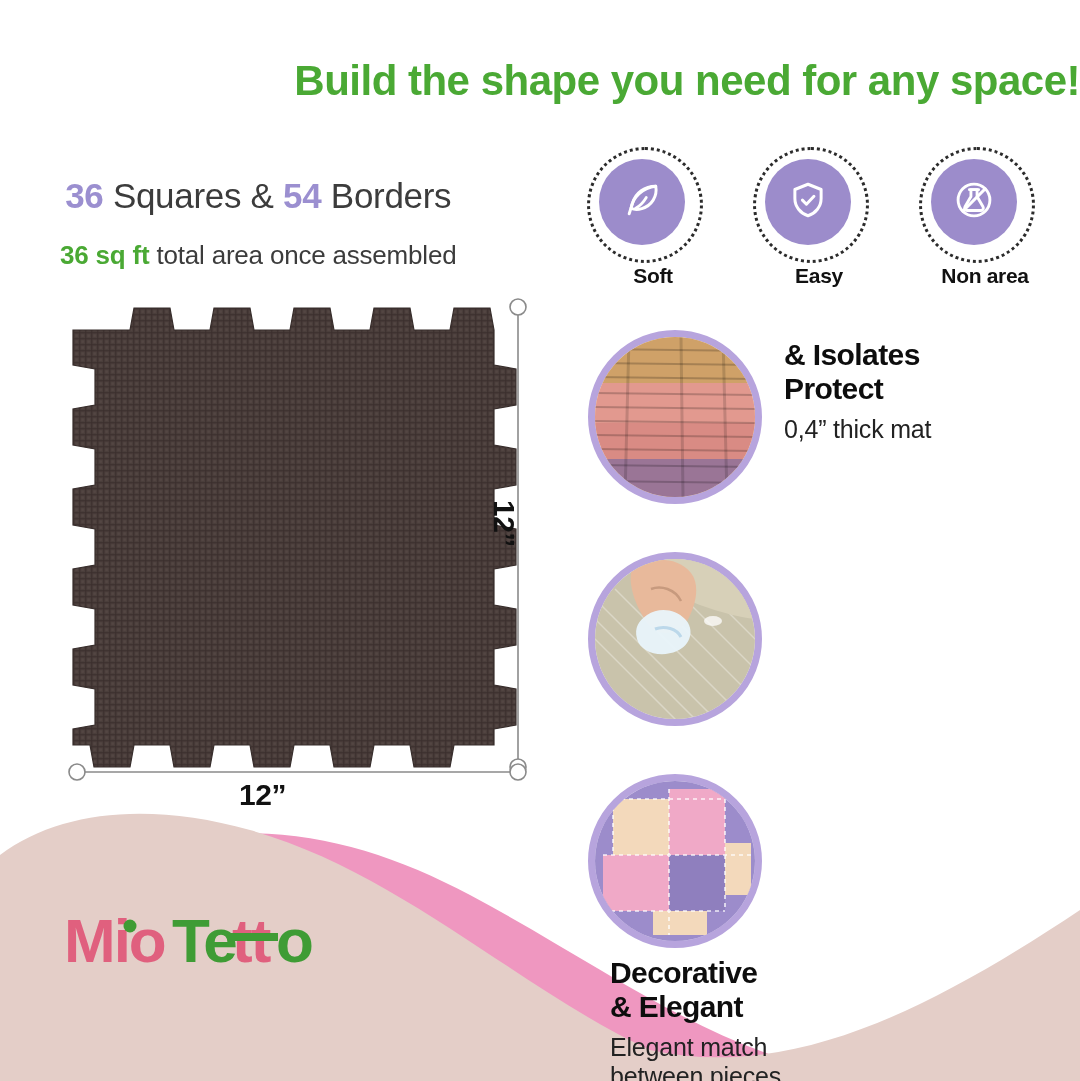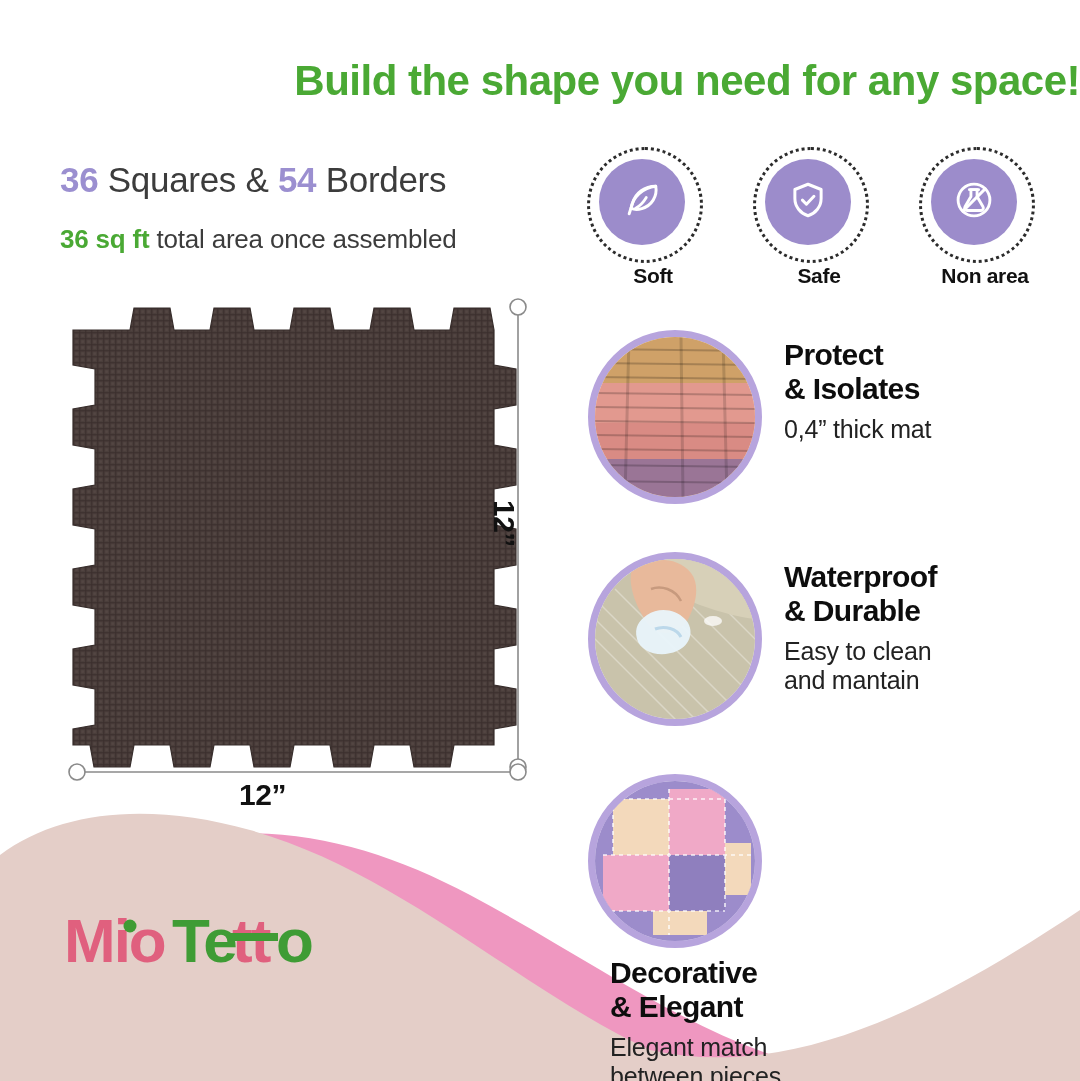--- a/index.html
+++ b/index.html
@@ -20,21 +20,21 @@
   .headline{
     position:absolute;left:0;top:58px;width:1080px;
     text-align:right;
     font-size:42px;font-weight:bold;
     letter-spacing:-0.5px;
     line-height:1.1;
     z-index:5;
   }
 
   
-  .counts{position:absolute;left:60px;top:160px;z-index:5;}
+  .counts{position:absolute;left:60px;top:176px;z-index:5;text-align:center;}
   .counts-line1{font-size:35px;color:#3c3c3c;letter-spacing:-0.3px;white-space:nowrap;}
   .counts-line1 .num{font-weight:bold;}
   .counts-line2{font-size:26px;color:#3c3c3c;margin-top:24px;letter-spacing:-0.2px;white-space:nowrap;}
   .counts-line2 .sqft{font-weight:bold;}
 
   
   .badges{
     position:absolute;left:578px;top:152px;width:460px;
     display:flex;justify-content:space-between;align-items:flex-start;
     z-index:5;
@@ -144,21 +144,21 @@
         <div class="badge-dots"></div>
         <div class="badge-circle" style="background: rgb(156, 140, 203);">
           <span>
             <svg width="42" height="42" viewBox="0 0 24 24" fill="none" stroke="#ffffff" stroke-width="1.7" stroke-linecap="round" stroke-linejoin="round">
               <path d="M12 3l7.5 3v5.2c0 4.6-3.1 8.4-7.5 9.8-4.4-1.4-7.5-5.2-7.5-9.8V6z"></path>
               <path d="M8.8 12.1l2.3 2.3 4.3-4.5"></path>
             </svg>
           </span>
         </div>
       </div>
-      <div class="badge-label">Safe</div>
+      <div class="badge-label">Easy</div>
     </div>
 
     <div class="badge">
       <div class="badge-ring">
         <div class="badge-dots"></div>
         <div class="badge-circle" style="background: rgb(156, 140, 203);">
           <span>
             <svg width="46" height="46" viewBox="0 0 24 24" fill="none" stroke="#ffffff" stroke-width="1.5" stroke-linecap="round" stroke-linejoin="round">
               <circle cx="12" cy="12" r="8.3"></circle>
               <line x1="6.2" y1="17.8" x2="17.8" y2="6.2"></line>
@@ -250,22 +250,22 @@
           </g>
           <g stroke="#00000026" stroke-width="3">
             <line x1="34" y1="0" x2="30" y2="160"></line>
             <line x1="86" y1="0" x2="88" y2="160"></line>
             <line x1="128" y1="0" x2="132" y2="160"></line>
           </g>
         </svg>
       </div>
       <div class="feat-text">
         <div class="feat-title">
+          <div>&amp; Isolates</div>
           <div>Protect</div>
-          <div>&amp; Isolates</div>
         </div>
         <div class="feat-sub"><span class="strong">0,4”</span><span> thick mat</span></div>
       </div>
     </div>
 
     <div class="feature">
       <div class="feat-photo">
         <svg width="160" height="160" viewBox="0 0 160 160">
           <rect width="160" height="160" fill="#c9c3ab"></rect>
           <g stroke="#ffffff55" stroke-width="1.5">
@@ -278,30 +278,20 @@
             <line x1="80" y1="0" x2="240" y2="160"></line>
           </g>
           <path d="M20,0 L160,0 L160,60 C120,55 70,35 40,10 Z" fill="#d7d0b8"></path>
           <path d="M38,8 C52,0 80,-5 96,14 C106,27 100,48 92,62 C84,74 66,78 56,68 C44,56 30,24 38,8 Z" fill="#e8b99b"></path>
           <path d="M56,30 C66,26 80,30 86,42" stroke="#c79a7e" stroke-width="2.5" fill="none"></path>
           <path d="M52,56 C64,48 80,50 90,60 C100,70 96,86 82,92 C66,99 46,94 42,80 C39,68 44,62 52,56 Z" fill="#e9f4fb" opacity="0.95"></path>
           <path d="M60,70 C70,66 82,70 86,78" stroke="#bcd8ea" stroke-width="3" fill="none"></path>
           <ellipse cx="118" cy="62" rx="9" ry="5" fill="#ffffff" opacity="0.75"></ellipse>
         </svg>
       </div>
-      <div class="feat-text">
-        <div class="feat-title">
-          <div>Waterproof</div>
-          <div>&amp; Durable</div>
-        </div>
-        <div class="feat-sub">
-          <div>Easy to clean</div>
-          <div>and mantain</div>
-        </div>
-      </div>
     </div>
 
     <div class="feature">
       <div class="feat-photo">
         <svg width="160" height="160" viewBox="0 0 160 160">
           <rect width="160" height="160" fill="#9c8ccb"></rect>
           <rect x="18" y="18" width="56" height="56" fill="#f3d9bb"></rect>
           <rect x="74" y="8" width="56" height="66" fill="#f0a9c7"></rect>
           <rect x="8" y="74" width="66" height="56" fill="#f0a9c7"></rect>
           <rect x="74" y="74" width="56" height="56" fill="#8f7fbe"></rect>

